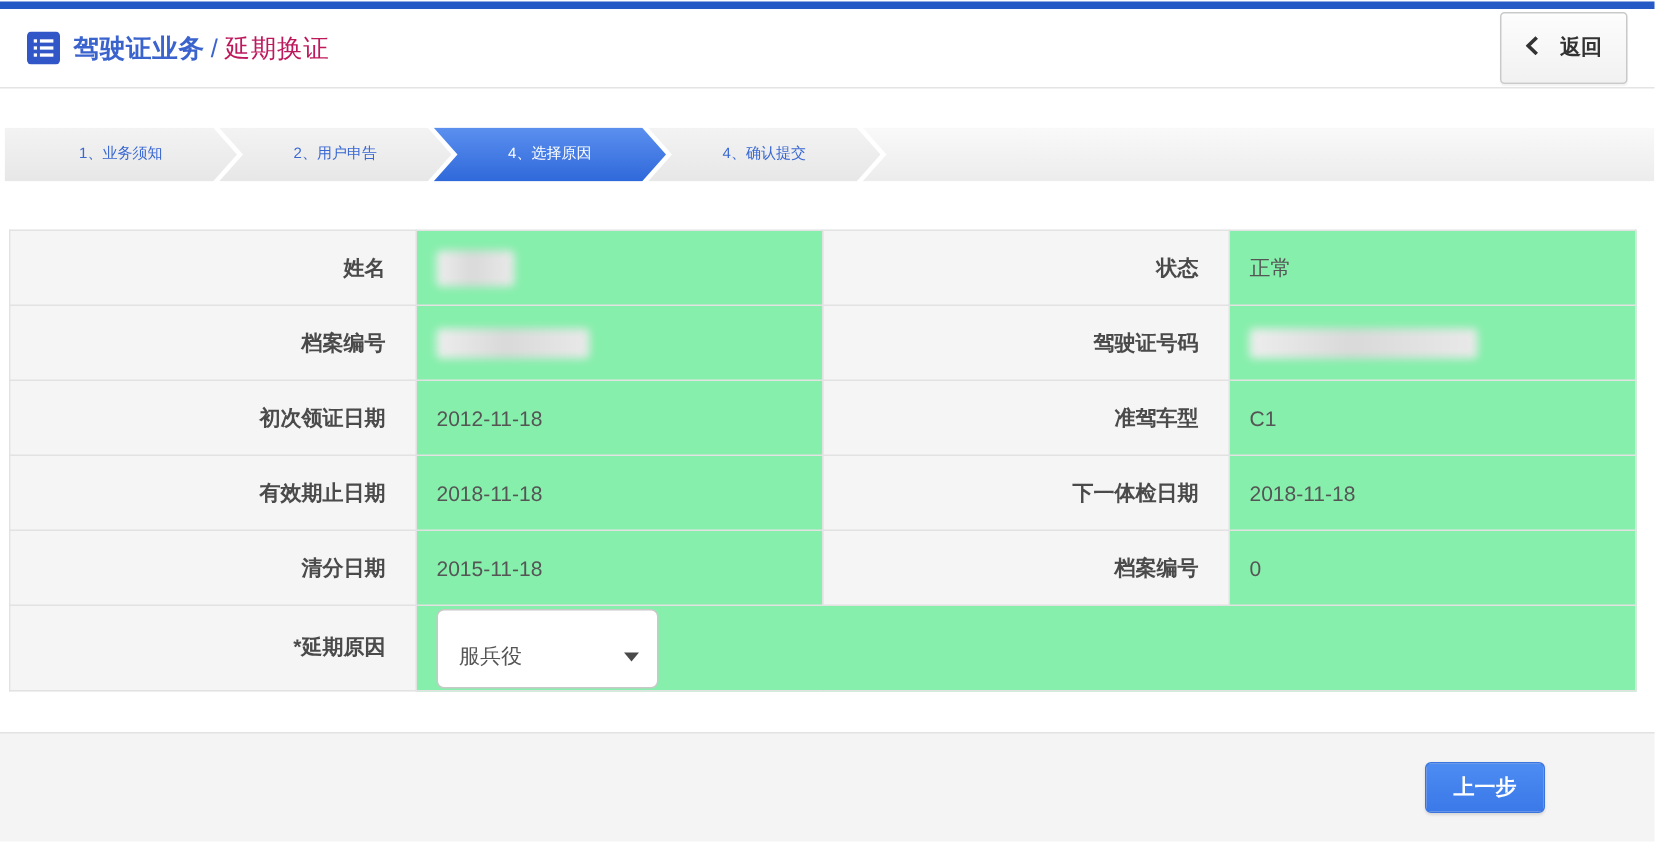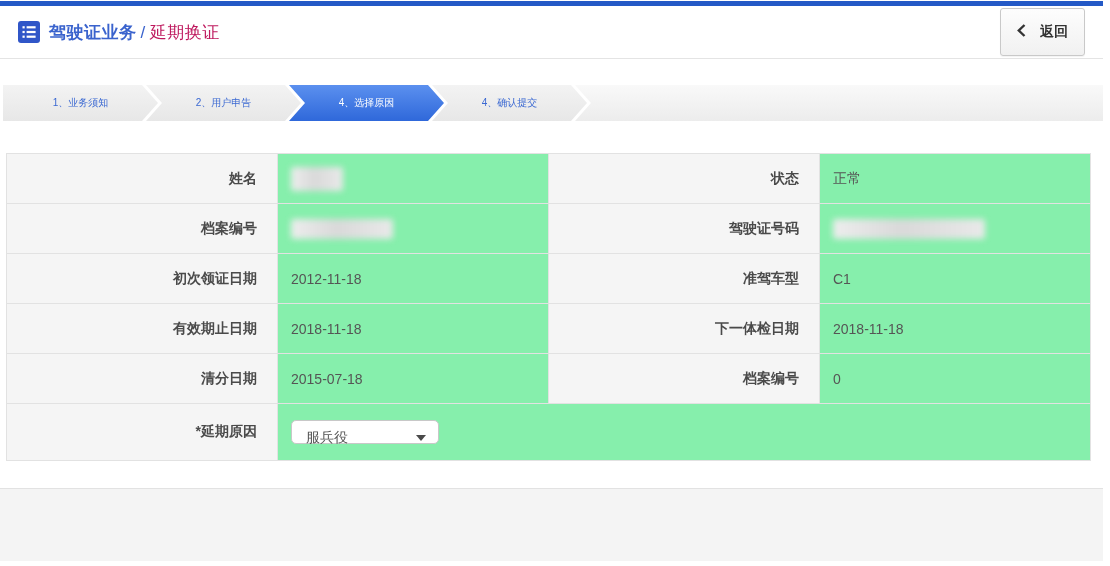--- a/index.html
+++ b/index.html
@@ -68,21 +68,21 @@
     background:linear-gradient(90deg,#ededed,#d9d9d9 45%,#e9e9e9);
     filter:blur(3px);
   }
   .redact.w-name{width:52px;height:24px;}
   .redact.w-file{width:102px;}
   .redact.w-license{width:152px;}
 
   
   .select-box{
     display:inline-flex;align-items:center;justify-content:space-between;
-    width:148px;height:24px;box-sizing:border-box;
+    width:148px;height:53px;box-sizing:border-box;
     border:1px solid #c8c8c8;border-radius:5px;background:#fff;
     padding:12px 12px 0 14px;color:#555;font-size:14px;cursor:pointer;
   }
   .caret{
     width:0;height:0;border-left:5px solid transparent;border-right:5px solid transparent;
     border-top:6px solid #4a4a4a;
   }
 
   
   .footer{
@@ -160,33 +160,34 @@
         <td class="val">C1</td>
       </tr>
       <tr>
         <td class="lbl">有效期止日期</td>
         <td class="val">2018-11-18</td>
         <td class="lbl">下一体检日期</td>
         <td class="val">2018-11-18</td>
       </tr>
       <tr>
         <td class="lbl">清分日期</td>
-        <td class="val">2015-07-18</td>
+        <td class="val">2015-11-18</td>
         <td class="lbl">档案编号</td>
         <td class="val">0</td>
       </tr>
       <tr class="reason-row">
         <td class="lbl">*延期原因</td>
         <td class="val" colspan="3">
           <div class="select-box">
             <span>服兵役</span>
             <span class="caret"></span>
           </div>
         </td>
       </tr>
     </tbody>
       </table>
   </div>
 
   <div class="footer">
+    <button class="btn-blue">上一步</button>
   </div>
 
 </div>
 
 </body></html>

